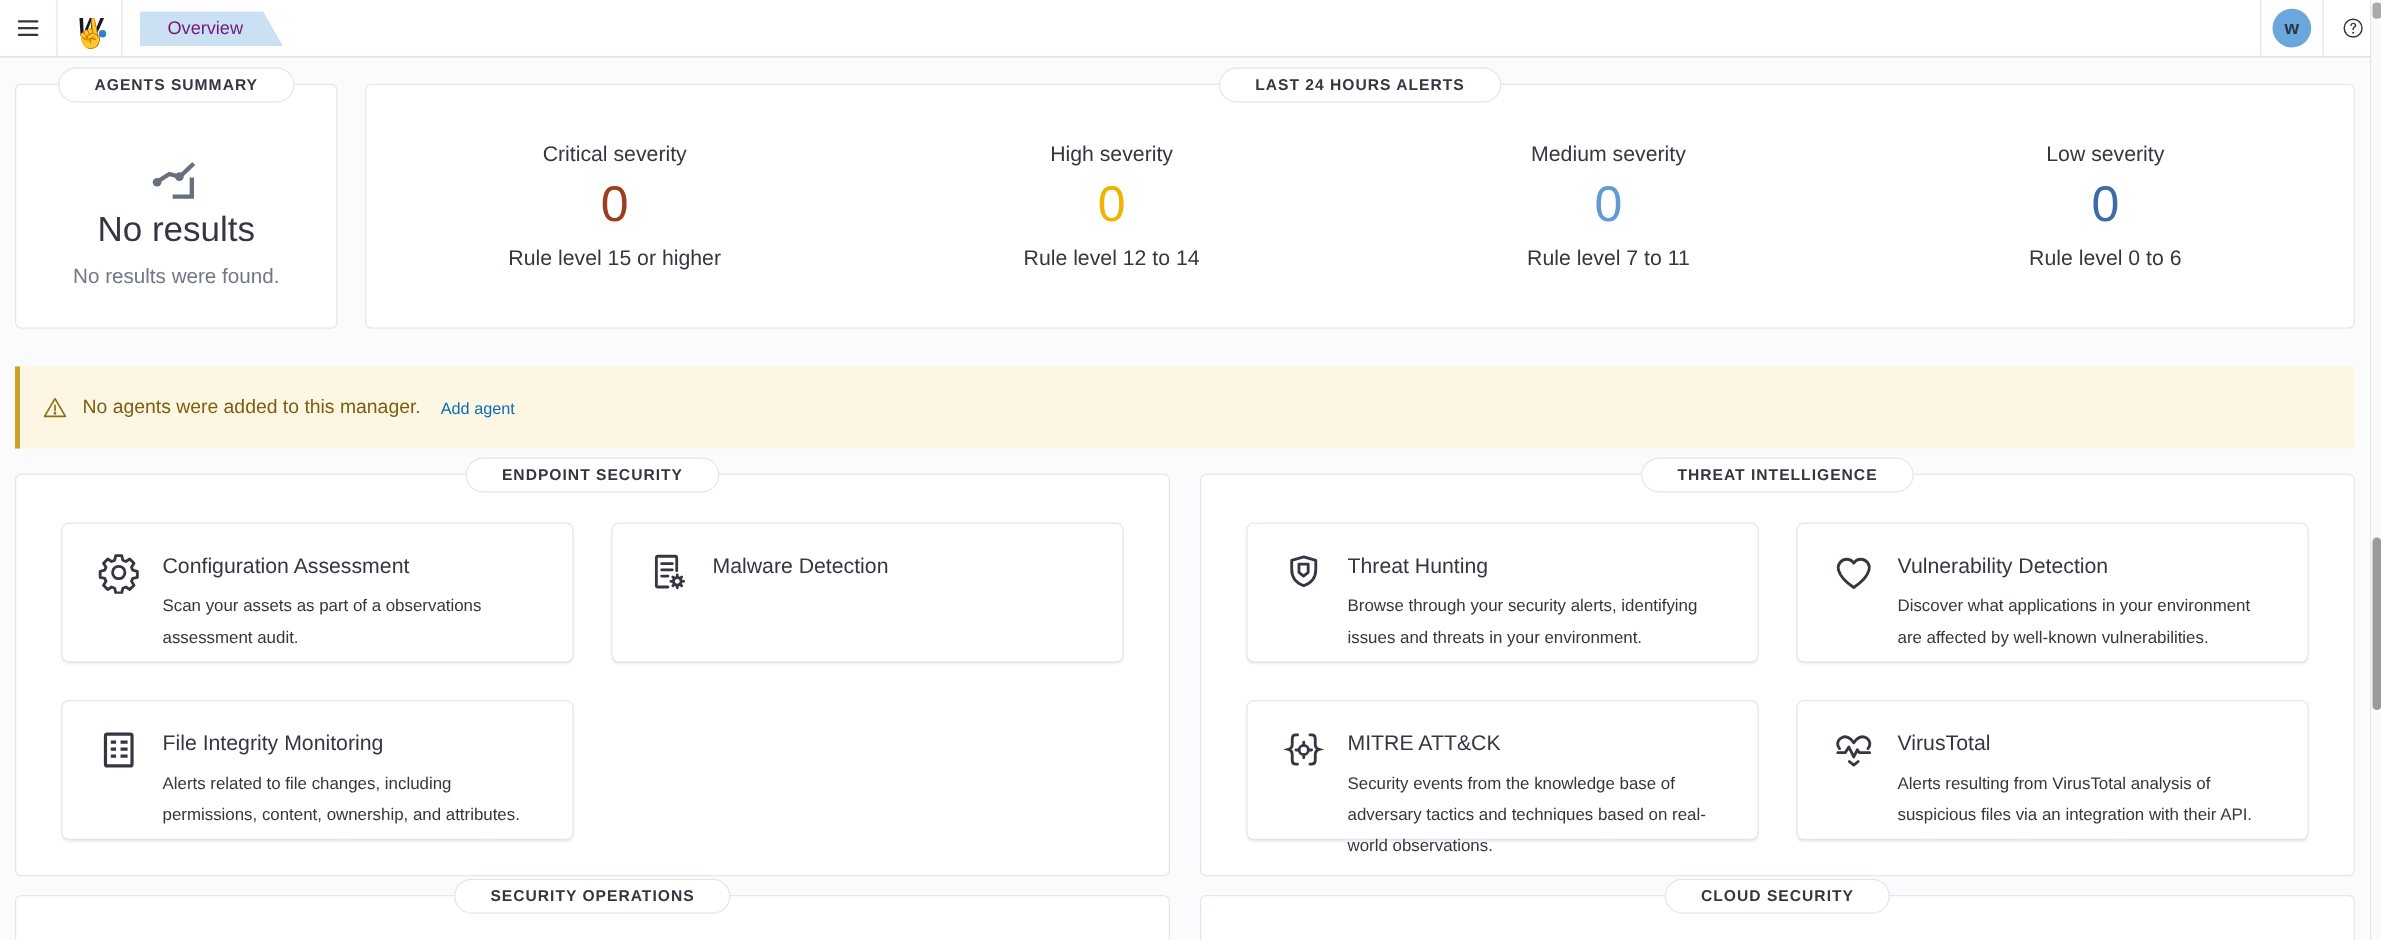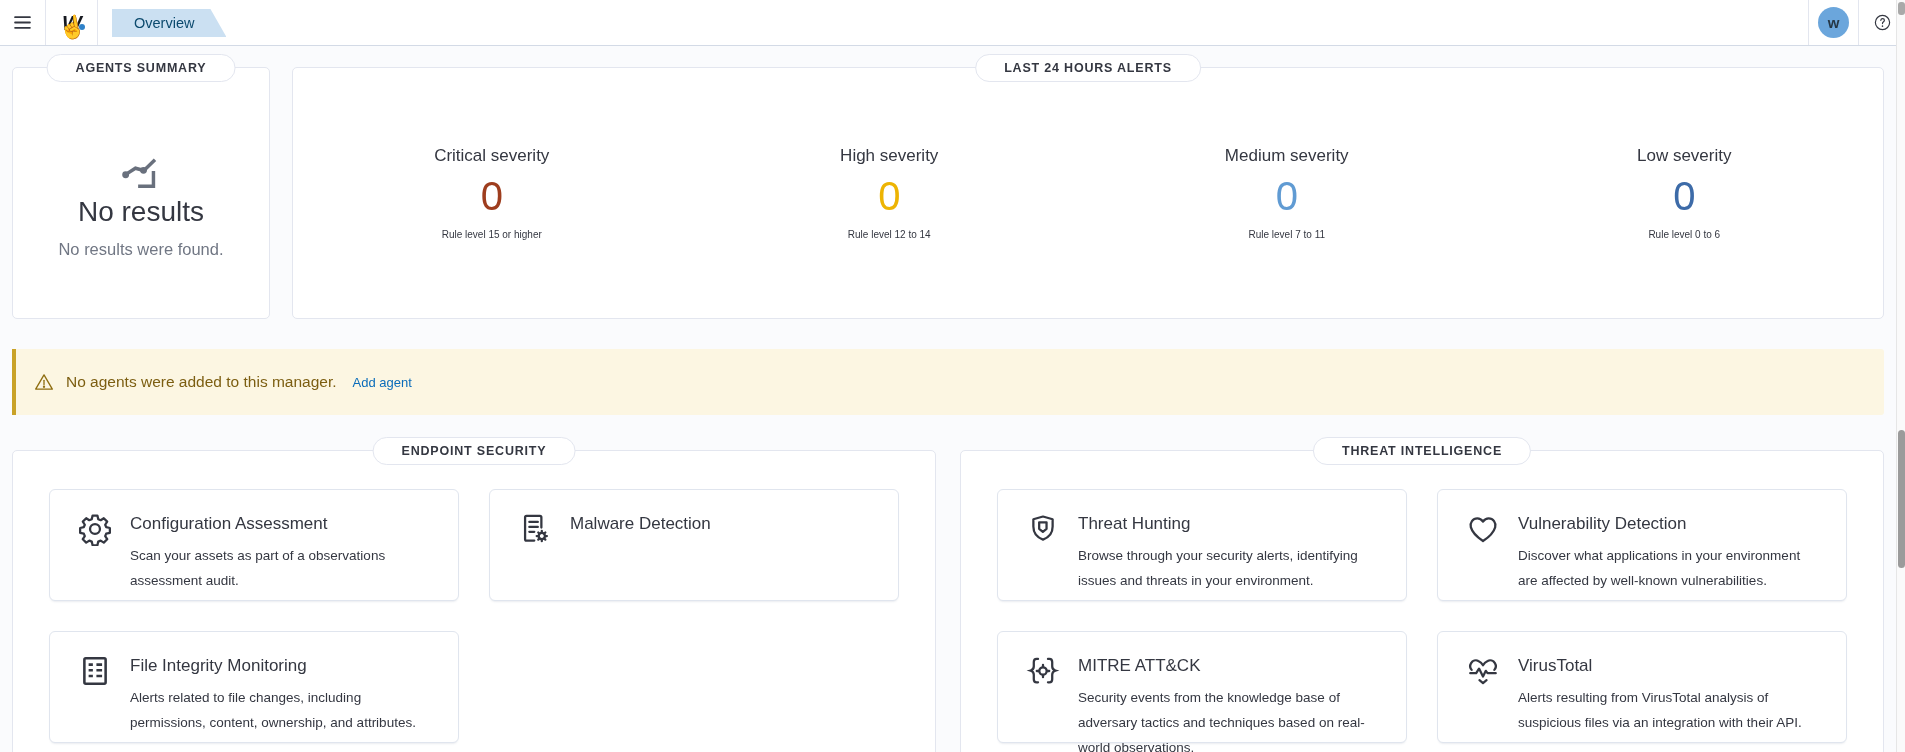--- a/index.html
+++ b/index.html
@@ -11,62 +11,62 @@
     display:flex; align-items:stretch; z-index:5; }
   .hdr-btn { display:flex; align-items:center; justify-content:center; cursor:pointer; background:none; border:none; }
   .hamburger-box { width:46px; border-right:1px solid #e3e6ef; }
   .logo-box { width:52px; border-right:1px solid #e3e6ef; position:relative;
     display:flex; align-items:center; justify-content:center; }
   .logo-w { font-size:21px; font-weight:700; letter-spacing:-1px; color:#16191f; font-style:italic; }
   .logo-dot { position:absolute; right:12px; top:24px; width:6px; height:6px; border-radius:50%; background:#2f82c9; }
   .cursor-glyph { position:absolute; left:13px; top:17px; font-size:22px; color:#16191f;
     transform:rotate(-10deg); pointer-events:none; line-height:1; }
   .tab-overview { margin:9px 0 9px 14px; height:28px; background:#cbe0f2; padding:0 32px 0 22px;
-    display:flex; align-items:center; font-size:14.5px; color:#0c4a6e;
+    display:flex; align-items:center; font-size:14.5px; color:#701a75;
     clip-path:polygon(0 0, calc(100% - 16px) 0, 100% 100%, 0 100%); cursor:pointer; }
   .hdr-right { margin-left:auto; display:flex; align-items:stretch; }
   .avatar-box { width:50px; border-left:1px solid #e3e6ef; display:flex; align-items:center; justify-content:center; }
   .avatar { width:31px; height:31px; border-radius:50%; background:#6ba6dc; color:#253746;
     display:flex; align-items:center; justify-content:center; font-size:15px; font-weight:700; cursor:pointer; }
   .help-box { width:47px; border-left:1px solid #e3e6ef; }
 
   
   .scrollbar-track { position:absolute; right:0; top:0; bottom:0; width:9px; background:#fafafa;
     border-left:1px solid #e6e6e6; z-index:10; }
   .scrollbar-cap { position:absolute; top:2px; left:1px; width:7px; height:13px; background:#a9a9a9; border-radius:3px; }
   .scrollbar-thumb { position:absolute; top:430px; left:1px; width:7px; height:138px; background:#9b9b9b; border-radius:4px; }
 
   
   .main { width:1896px; padding:0 12px; }
   .panel { position:relative; background:#fff; border:1px solid #e3e6ef; border-radius:5px; }
   .panel-badge { position:absolute; top:-14px; left:50%; transform:translateX(-50%);
     background:#fff; border:1px solid #e3e6ef; border-radius:16px; padding:6px 28px;
     font-size:12.5px; font-weight:700; letter-spacing:.8px; color:#343741; white-space:nowrap; }
 
-  .row1 { margin-top:21px; display:flex; gap:22px; height:252px;text-align:center; }
+  .row1 { margin-top:21px; display:flex; gap:22px; height:196px;text-align:center; }
   .agents-panel { width:258px; display:flex; flex-direction:column; align-items:center;
     justify-content:center; padding-top:18px; }
   .agents-title { font-size:28px; }
   .agents-sub { font-size:16.5px; color:#717784; margin-top:12px; }
 
   .alerts-panel { flex:1; display:flex; align-items:center; }
   .sev-col { flex:1; display:flex; flex-direction:column; align-items:center; }
   .sev-label { font-size:17px; }
   .sev-value { font-size:40px; margin:8px 0 10px; }
-  .sev-rule { font-size:10px; }
+  .sev-rule { font-size:17px; }
 
   
   .banner { margin-top:30px; height:66px; background:#fcf6e2; border-left:4px solid #c9a227;
     display:flex; align-items:center; padding:18px 18px; border-radius:0 3px 3px 0; }
   .banner-icon { margin-right:12px; display:flex; }
   .banner-msg { font-size:15.5px; color:#7c5e11; }
   .banner-link { font-size:13px; color:#0a6cba; margin-left:16px; cursor:pointer; text-decoration:none; }
 
   
-  .sections-row { margin-top:35px; display:flex; gap:24px; height:322px; }
+  .sections-row { margin-top:20px; display:flex; gap:24px; height:322px; }
   .sections-row.bottom { margin-top:15px; height:120px; }
   .section { flex:1; }
   .cards-grid { display:grid; grid-template-columns:1fr 1fr; gap:30px; padding:38px 36px 30px; }
   .card { background:#fff; border:1px solid #e0e5ee; border-radius:6px; height:112px;
     padding:20px 28px; display:flex; align-items:flex-start; cursor:pointer;
     box-shadow:0 2px 2px -1px rgba(152,162,179,.2); }
   .card-icon { width:34px; height:34px; flex:0 0 34px; margin-right:18px; margin-top:2px; }
   .card-icon svg { width:100%; height:100%; }
   .card-title { font-size:17px; margin-top:4px; }
   .card-desc { font-size:13.5px; line-height:1.85; margin-top:10px; max-width:360px; }

